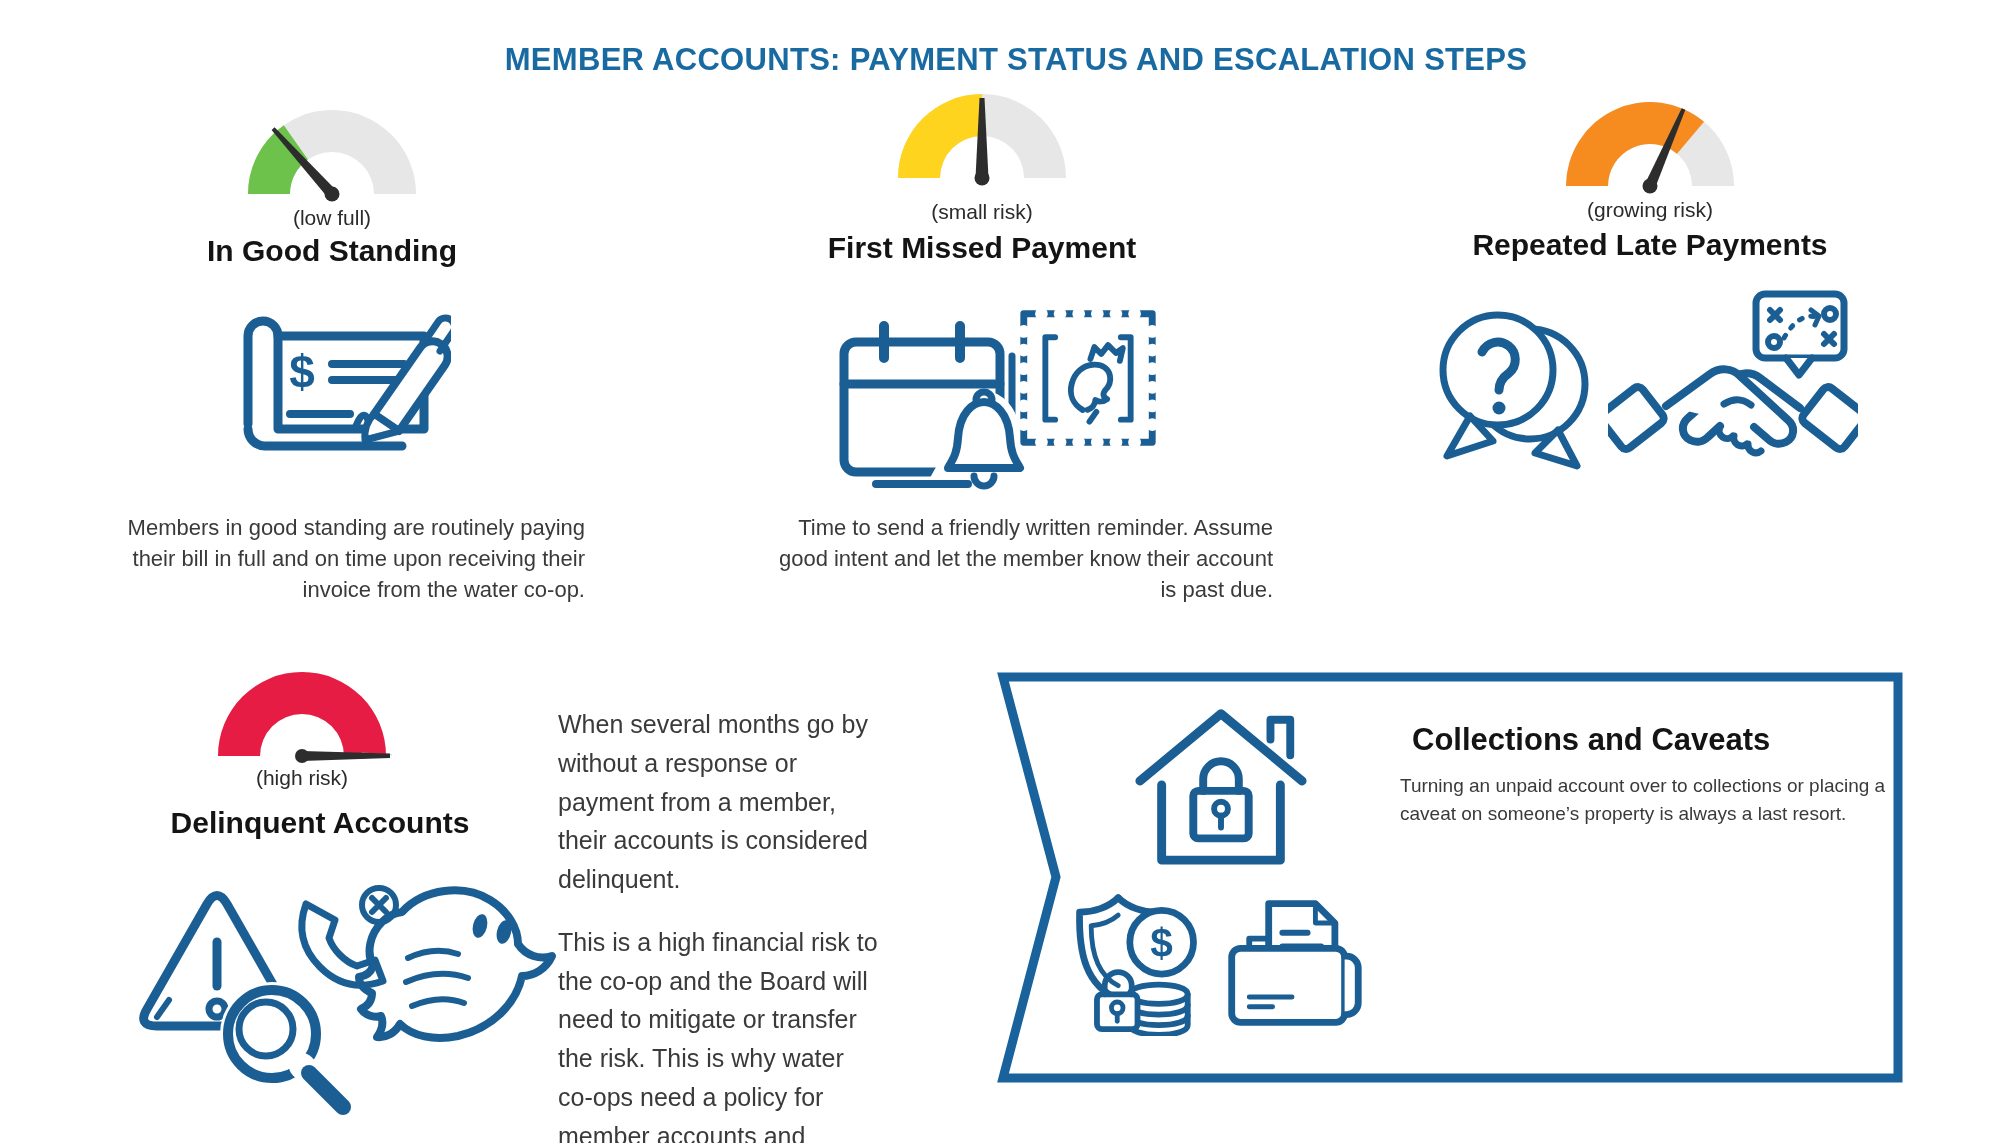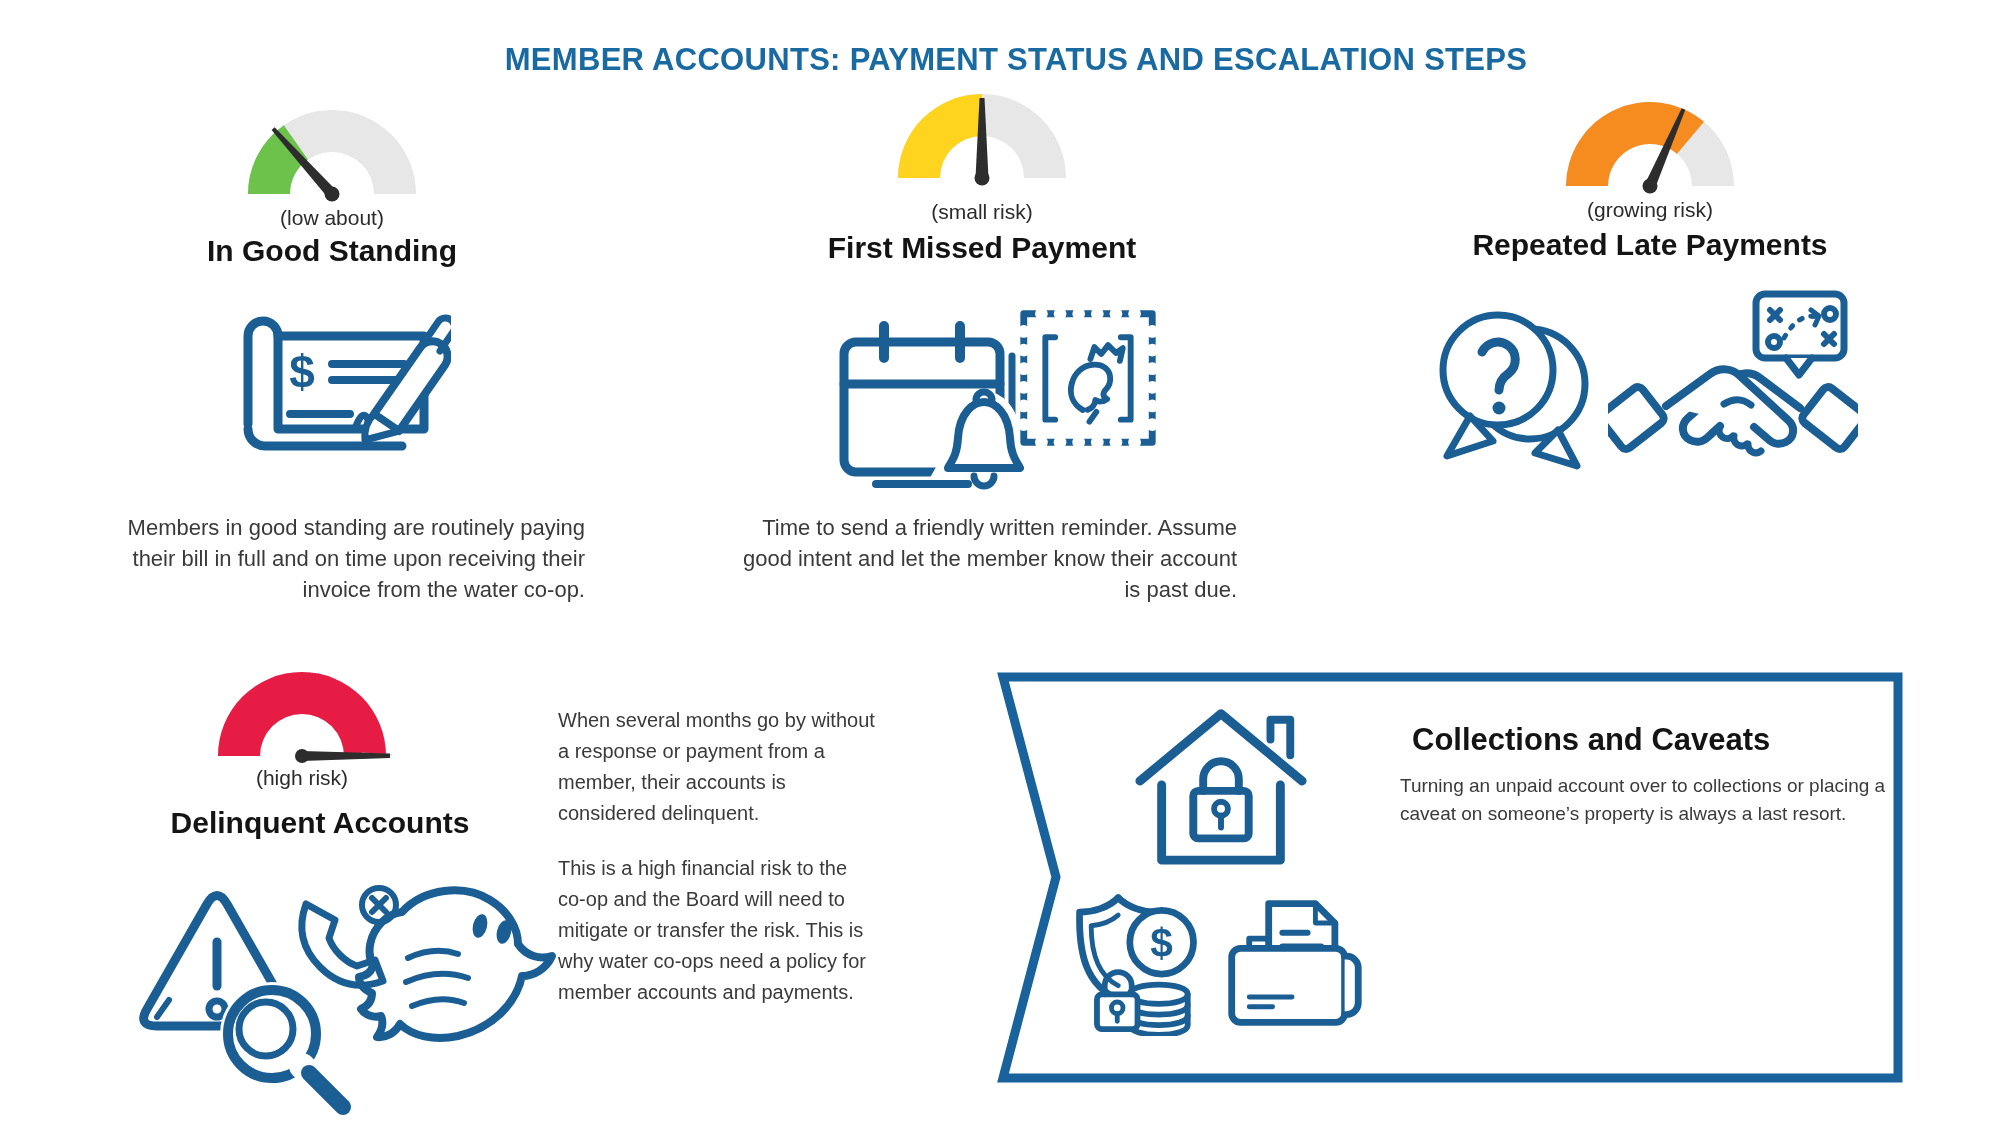--- a/index.html
+++ b/index.html
@@ -5,21 +5,21 @@
   html,body{margin:0;padding:0;background:#fff;}
   .canvas{position:relative;width:2000px;height:1143px;background:#fff;overflow:hidden;
           font-family:"Liberation Sans","DejaVu Sans",sans-serif;}
   .abs{position:absolute;}
   .title{font-size:31px;font-weight:700;color:var(--title_blue,#1a6aa2);text-align:center;
          letter-spacing:.3px;left:0;top:26px;width:2000px;margin:16px;}
   .risk-label{font-size:21px;color:#2b2b2b;text-align:center;width:300px;}
   .stage-heading{font-size:30px;font-weight:700;color:var(--heading_color,#141414);
                  text-align:center;margin:0;}
   .col-text{font-size:22px;line-height:1.42;color:var(--body_color,#3a3a3a);text-align:right;margin:0;}
-  .left-text{font-size:20px;line-height:1.55;color:var(--body_color,#3a3a3a);text-align:left;margin:0 0 24px 0;}
+  .left-text{font-size:25px;line-height:1.55;color:var(--body_color,#3a3a3a);text-align:left;margin:0 0 24px 0;}
   .box-heading{font-size:31px;font-weight:700;color:var(--heading_color,#141414);margin:12px;}
   .box-text{font-size:19px;line-height:1.48;color:var(--body_color,#3a3a3a);margin:0 0 26px 0;}
   
   .ln{fill:none;stroke:var(--icon_blue,#1b5e93);stroke-linecap:round;stroke-linejoin:round;}
   .lnw{fill:#fff;stroke:var(--icon_blue,#1b5e93);stroke-linecap:round;stroke-linejoin:round;}
   .gauge-bg{fill:var(--gauge_gray,#e7e7e7);}
   .needle{fill:var(--needle,#2d2d2d);}
   .dollar{fill:var(--icon_blue,#1b5e93);font-family:"Liberation Sans",sans-serif;font-weight:700;}
   .box-border{stroke:var(--border_blue,#19629c);stroke-width:9;fill:none;}
 </style>
@@ -29,21 +29,21 @@
 <div class="canvas">
 
   <h1 class="abs title">MEMBER ACCOUNTS: PAYMENT STATUS AND ESCALATION STEPS</h1>
 
   <svg class="abs" style="left:242px;top:104px" width="180" height="100" viewBox="0 0 180 100">
     <path class="gauge-bg" d="M6,90 A84,84 0 0 1 174,90 L132,90 A42,42 0 0 0 48,90 Z"></path>
     <path d="M6,90 A84,84 0 0 1 41.8,21.2 L65.9,55.6 A42,42 0 0 0 48,90 Z" fill="#6cc24a"></path>
     <polygon class="needle" points="94.1,86.3 32.6,23.3 29.6,25.9 85.9,93.7"></polygon>
     <circle class="needle" cx="90" cy="90" r="7.5"></circle>
   </svg>
-  <div class="abs risk-label" style="left:182px;top:206px">(low about)</div>
+  <div class="abs risk-label" style="left:182px;top:206px">(low full)</div>
   <h2 class="abs stage-heading" style="left:82px;top:234px;width:500px">In Good Standing</h2>
 
   <svg class="abs" style="left:216px;top:274px" width="235" height="192" viewBox="0 0 235 192">
     <path class="ln" stroke-width="9" d="M62,62 a15,15 0 0 0 -30,0 V150"></path>
     <path class="ln" stroke-width="9" d="M32,155 a17,17 0 0 0 17,17 H186"></path>
     <path class="ln" stroke-width="9" d="M62,155 V62 H208 V155 Z"></path>
     <text class="dollar" x="86" y="114" font-size="46" text-anchor="middle">$</text>
     <path class="ln" stroke-width="8" d="M116,90 H188 M116,106 H188 M74,140 H134"></path>
     <path class="ln" stroke-width="7" d="M140,152 c5,-14 11,-14 13,-2 c2,10 9,9 15,-5"></path>
     <path class="lnw" stroke-width="8" d="M158,140 L204,74 A15,15 0 0 1 229,91 L183,157 Z"></path>
@@ -101,21 +101,21 @@
         <circle cx="143" cy="87" r="6.5"></circle>
         <circle cx="143" cy="106" r="6.5"></circle>
         <circle cx="143" cy="125" r="6.5"></circle>
     </g>
     <path class="ln" stroke-width="6" d="M44,36 H34 V120 H44 M111,36 h10 V120 h-10"></path>
     <path class="ln" stroke-width="6" d="M72,110 c-10,-6 -14,-16 -11,-27 c3,-11 11,-18 21,-19 c10,-1 17,4 18,12 c1,6 -2,11 -5,14 c-3,4 -2,7 2,9 c-4,3 -9,3 -12,1 c0,5 -4,9 -8,10"></path>
     <path class="ln" stroke-width="6" d="M80,58 l4,-12 7,7 7,-9 8,8 7,-5 -3,13"></path>
     <path class="ln" stroke-width="6" d="M86,112 l-7,10"></path>
   </svg>
 
-  <p class="abs col-text" style="left:732px;top:512px;width:505px">Time to send a friendly written reminder. Assume good intent and let the member know their account is past due.</p>
+  <p class="abs col-text" style="left:768px;top:512px;width:505px">Time to send a friendly written reminder. Assume good intent and let the member know their account is past due.</p>
 
   <svg class="abs" style="left:1560px;top:96px" width="180" height="100" viewBox="0 0 180 100">
     <path class="gauge-bg" d="M6,90 A84,84 0 0 1 174,90 L132,90 A42,42 0 0 0 48,90 Z"></path>
     <path d="M6,90 A84,84 0 0 1 144,25.7 L117,57.8 A42,42 0 0 0 48,90 Z" fill="#f68b1f"></path>
     <polygon class="needle" points="95,92.2 125.3,13.8 121.7,12.2 85,87.8"></polygon>
     <circle class="needle" cx="90" cy="90" r="7.5"></circle>
   </svg>
   <div class="abs risk-label" style="left:1500px;top:198px">(growing risk)</div>
   <h2 class="abs stage-heading" style="left:1390px;top:228px;width:520px">Repeated Late Payments</h2>
 

